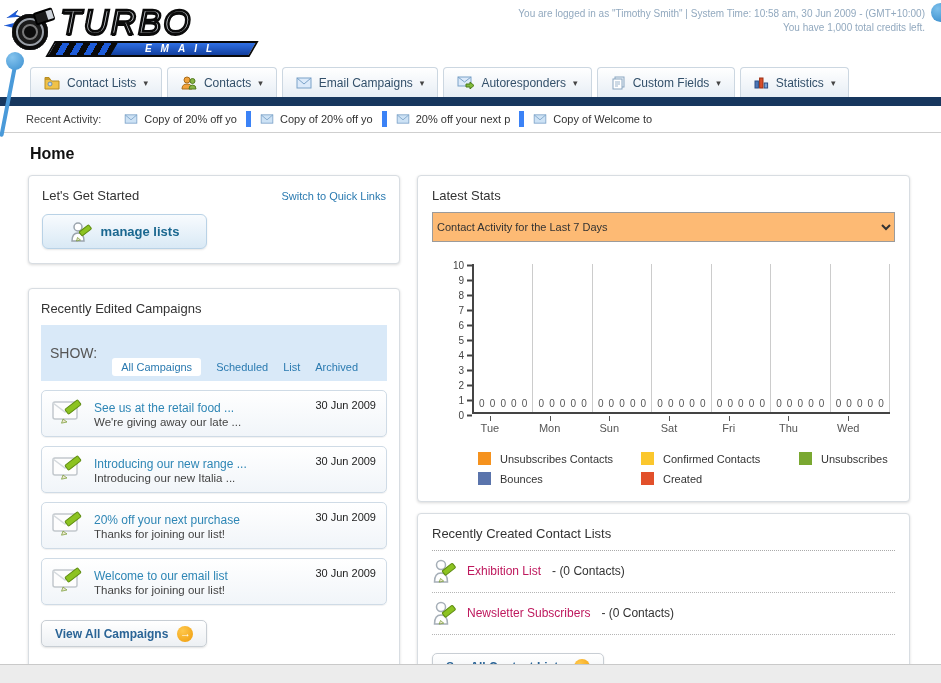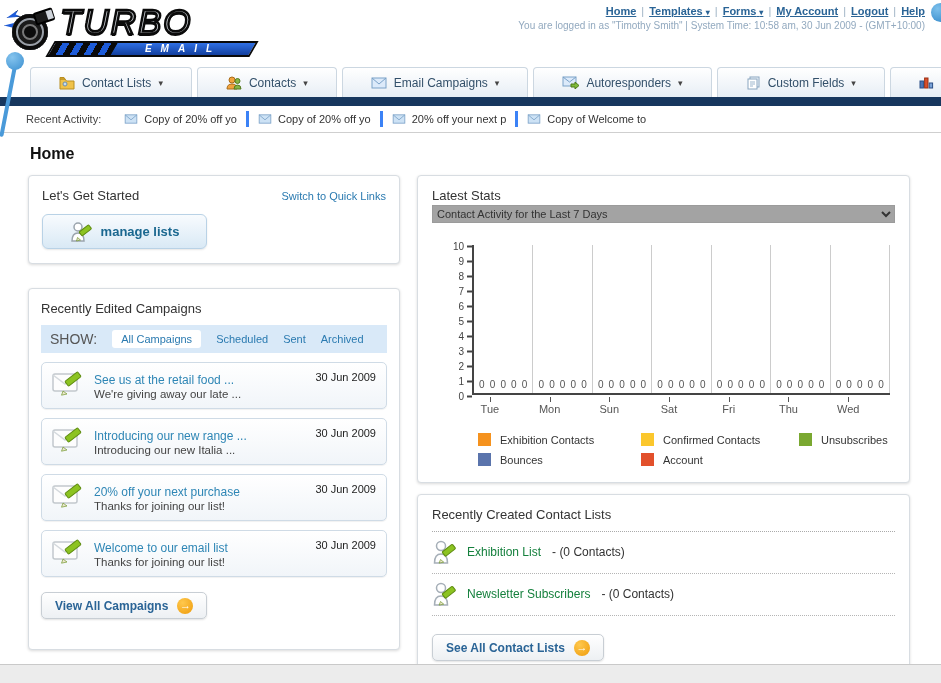--- a/index.html
+++ b/index.html
@@ -41,34 +41,34 @@
      letter-spacing:9px; text-align:center; line-height:12px; font-style:italic; }
 
   
   .pin-line { position:absolute; left:13px; top:66px; width:4px; height:72px; background:#4a9ad9;
      transform:rotate(11deg); transform-origin:top center; border-radius:2px; }
   .pin-dot { position:absolute; left:6px; top:52px; width:18px; height:18px; border-radius:50%;
      background:radial-gradient(circle at 35% 30%, #85c4ee, #3b8fd0); }
 
   
   .nav-row { display:flex; align-items:flex-end; gap:5px; padding-left:30px; height:31px; background:#fff; }
-  .tab { display:flex; align-items:center; gap:7px; padding:0 28px; height:30px; cursor:pointer;
+  .tab { display:flex; align-items:center; gap:7px; padding:0 13px; height:30px; cursor:pointer;
      background:linear-gradient(#ffffff,#e7eef5); border:1px solid #ccd7e1; border-bottom:none;
      border-radius:4px 4px 0 0; font-size:12px; color:#33506a; white-space:nowrap; }
   .tab .caret { font-size:9px; color:#444; }
   .tab svg { display:block; }
 
   .navy-bar { height:9px; background:#17375e; }
 
   
   .activity-bar { display:flex; align-items:center; height:27px; padding-left:26px;
      border-bottom:1px solid #cfcfcf; background:#fff; font-size:11px; color:#444; }
   .activity-label { margin-right:14px; }
   .activity-item { display:flex; align-items:center; gap:6px; padding:0 9px; height:16px;
-     border-right:3px solid #3b82f6; cursor:pointer; }
+     border-right:5px solid #3b82f6; cursor:pointer; }
   .activity-item:last-child { border-right:none; }
   .activity-item .txt { max-width:104px; overflow:hidden; white-space:nowrap; color:#333; }
 
   
   .content { padding:8px 31px 0 28px; }
   .page-title { font-size:16px; font-weight:bold; color:#111; margin:4px 0 12px 2px; }
   .columns { display:flex; gap:17px; align-items:flex-start; }
   .left-col { width:372px; flex:none; display:flex; flex-direction:column; gap:24px;border-radius:30px; }
   .right-col { flex:1; display:flex; flex-direction:column; gap:11px; }
 
@@ -83,41 +83,41 @@
   .gs-buttons { display:flex; gap:15px; margin-top:11px; }
   .gs-btn { display:flex; align-items:center; justify-content:center; gap:9px; width:165px; height:35px;
      background:linear-gradient(#f8fbfe,#d9e9f5); border:1px solid #b9d2e6; border-radius:6px;
      color:#1a678f; font-weight:bold; font-size:13px; cursor:pointer; box-shadow:0 1px 2px rgba(0,0,0,.1); }
 
   
   .camps { padding:12px 12px 30px; }
   .show-bar { display:flex; align-items:center; gap:15px; margin-top:9px; padding:5px 9px;
      background:#d9e9f8; font-size:11px; }
   .show-label { color:#555; font-size:14px; }
-  .show-bar a { color:#2a7ab0; text-decoration:none; cursor:pointer; }
+  .show-bar a { color:#2a7ab0; text-decoration:none; cursor:pointer;margin-top:28px; }
   .show-bar a.active { background:#fff; padding:3px 9px; border-radius:3px; }
   .campaign-item { display:flex; align-items:flex-start; gap:10px; margin-top:9px; padding:7px 10px 8px;
      border:1px solid #cfdbe6; border-radius:5px; background:linear-gradient(#ffffff,#f1f5f9);
      box-shadow:0 1px 1px rgba(0,0,0,.06); }
   .campaign-text { flex:1; }
   .campaign-text a { font-size:12px; color:#2e86b5; text-decoration:none; cursor:pointer; }
   .campaign-sub { font-size:11.5px; color:#444; margin-top:0; }
   .campaign-date { font-size:11px; color:#222; padding-top:1px; }
   .btn-row { display:flex; justify-content:flex-start; margin-top:15px; }
   .pill-btn { display:flex; align-items:center; gap:9px; padding:4px 13px; height:27px;
      background:linear-gradient(#ffffff,#edf0f3); border:1px solid #c8ced4; border-radius:5px;
      color:#2a6496; font-weight:bold; font-size:12px; cursor:pointer; box-shadow:0 1px 2px rgba(0,0,0,.12); }
   .arrow-circle { display:flex; align-items:center; justify-content:center; width:16px; height:16px;
      border-radius:50%; background:radial-gradient(circle at 35% 30%, #ffc84d, #ee9b0a);
      color:#fff; font-size:11px; font-weight:bold; line-height:1; }
 
   
   .stats { padding:12px 14px 16px; }
-  .stats select { width:100%; margin-top:2px; height:18px; font-size:11px; color:#333;
-     border:1px solid #9b9b9b; background:#a3a3a3; font-family:"Liberation Sans", sans-serif; }
+  .stats select { width:100%; margin-top:9px; height:30px; font-size:11px; color:#333;
+     border:1px solid #9b9b9b; background:#fdba74; font-family:"Liberation Sans", sans-serif; }
   .chart-wrap { display:flex; margin:22px 0 0 14px; }
   .chart-y { position:relative; width:26px; height:152px; flex:none; }
   .ylab { position:absolute; right:0; display:flex; align-items:center; gap:3px; transform:translateY(-50%); }
   .ylab span { font-size:10px; color:#444; }
   .ylab b { display:block; width:5px; height:2px; background:#444; }
   .chart-plot { width:418px; height:150px; border-left:2px solid #444; border-bottom:2px solid #444;
      display:flex; background:#fff; }
   .day-group { flex:1 1 0; border-right:1px solid #ccc; display:flex; align-items:flex-end;
      justify-content:space-evenly; padding-bottom:3px; }
   .zero { font-size:10px; color:#555; }
@@ -126,21 +126,21 @@
   .xlab i { position:absolute; top:0; left:50%; width:1px; height:5px; background:#555; }
   .legend { display:grid; grid-template-columns:163px 158px auto; row-gap:7px; margin:18px 0 0 46px; }
   .legend-item { display:flex; align-items:center; gap:9px; font-size:11px; color:#333; }
   .swatch { width:13px; height:13px; flex:none; }
 
   
   .clists { padding:12px 14px 14px; }
   .dotted { border:none; border-top:1px dotted #aaa; margin-top:9px; }
   .clist-item { display:flex; align-items:center; gap:11px; padding:7px 0 8px;
      border-bottom:1px dotted #b5b5b5; font-size:12px; }
-  .clist-item a { color:#15803d; text-decoration:none; cursor:pointer; }
+  .clist-item a { color:#be185d; text-decoration:none; cursor:pointer; }
   .clist-item .suffix { color:#333; }
   .clists .btn-row { margin-top:18px; }
 
   .footer-strip { position:absolute; left:0; right:0; bottom:0; height:19px;
      background:#ececec; border-top:1px solid #c9c9c9; }
 </style>
 </head>
 <body>
 
 <div class="page">
@@ -154,24 +154,22 @@
         <div class="turbo-pipe"></div>
       </div>
       <div class="turbo-text">TURBO</div>
       <div class="email-stripes"></div>
       <div class="email-bar">
           <span>EMAIL</span>
         </div>
     </div>
 
     <div class="header-right">
-      <div class="header-links">
-        <a href="#">Home</a><span class="sep">|</span><a href="#"><span>Templates</span> <span class="caret">▾</span></a><span class="sep">|</span><a href="#"><span>Forms</span> <span class="caret">▾</span></a><span class="sep">|</span><a href="#">My Account</a><span class="sep">|</span><a href="#">Logout</a><span class="sep">|</span><a href="#">Help</a>
-      </div>
       <div class="subline">You are logged in as "Timothy Smith" | System Time: 10:58 am, 30 Jun 2009 - (GMT+10:00)</div>
+      <div class="subline">You have 1,000 total credits left.</div>
     </div>
     <div class="help-circle"></div>
   </div>
 
   <div class="pin-line"></div>
   <div class="pin-dot"></div>
 
   <div class="nav-row">
     <div class="tab">
       <svg width="16" height="14" viewBox="0 0 16 14">
@@ -287,21 +285,21 @@
             </div>
           </div>
         </div>
 
         <div class="panel camps">
           <div class="panel-title">Recently Edited Campaigns</div>
           <div class="show-bar">
             <span class="show-label">SHOW:</span>
             <a class="active">All Campaigns</a>
             <a>Scheduled</a>
-            <a>Sent</a>
+            <a>List</a>
             <a>Archived</a>
           </div>
 
           <div class="campaign-item">
             <svg width="32" height="27" viewBox="0 0 32 27">
                 <rect x="1" y="4" width="24" height="17" rx="2" fill="#fdfdfd" stroke="#c2c8cd" stroke-width="1.5"></rect>
                 <path d="M1 5 L13 14 L25 5" fill="none" stroke="#d4d9dd" stroke-width="1.5"></path>
                 <rect x="13" y="6" width="16" height="6" rx="1" transform="rotate(-38 21 9)" fill="#8cc321" stroke="#5e8c10"></rect>
                 <path d="M11 21 l4 3 -5.5 1.2 z" fill="#ece5cd" stroke="#5e8c10" stroke-width=".6"></path>
               </svg>
@@ -475,37 +473,37 @@
               <div class="xlab"><i></i>Mon</div>
               <div class="xlab"><i></i>Sun</div>
               <div class="xlab"><i></i>Sat</div>
               <div class="xlab"><i></i>Fri</div>
               <div class="xlab"><i></i>Thu</div>
               <div class="xlab"><i></i>Wed</div>
             </div>
           <div class="legend">
               <div class="legend-item">
                 <span class="swatch" style="background: rgb(245, 146, 30);"></span>
-                <span>Exhibition Contacts</span>
+                <span>Unsubscribes Contacts</span>
               </div>
               <div class="legend-item">
                 <span class="swatch" style="background: rgb(251, 199, 45);"></span>
                 <span>Confirmed Contacts</span>
               </div>
               <div class="legend-item">
                 <span class="swatch" style="background: rgb(122, 168, 49);"></span>
                 <span>Unsubscribes</span>
               </div>
               <div class="legend-item">
                 <span class="swatch" style="background: rgb(90, 116, 172);"></span>
                 <span>Bounces</span>
               </div>
               <div class="legend-item">
                 <span class="swatch" style="background: rgb(226, 80, 43);"></span>
-                <span>Account</span>
+                <span>Created</span>
               </div>
             </div>
         </div>
 
         <div class="panel clists">
           <div class="panel-title">Recently Created Contact Lists</div>
           <hr class="dotted">
 
           <div class="clist-item">
             <svg width="24" height="26" viewBox="0 0 24 26">

